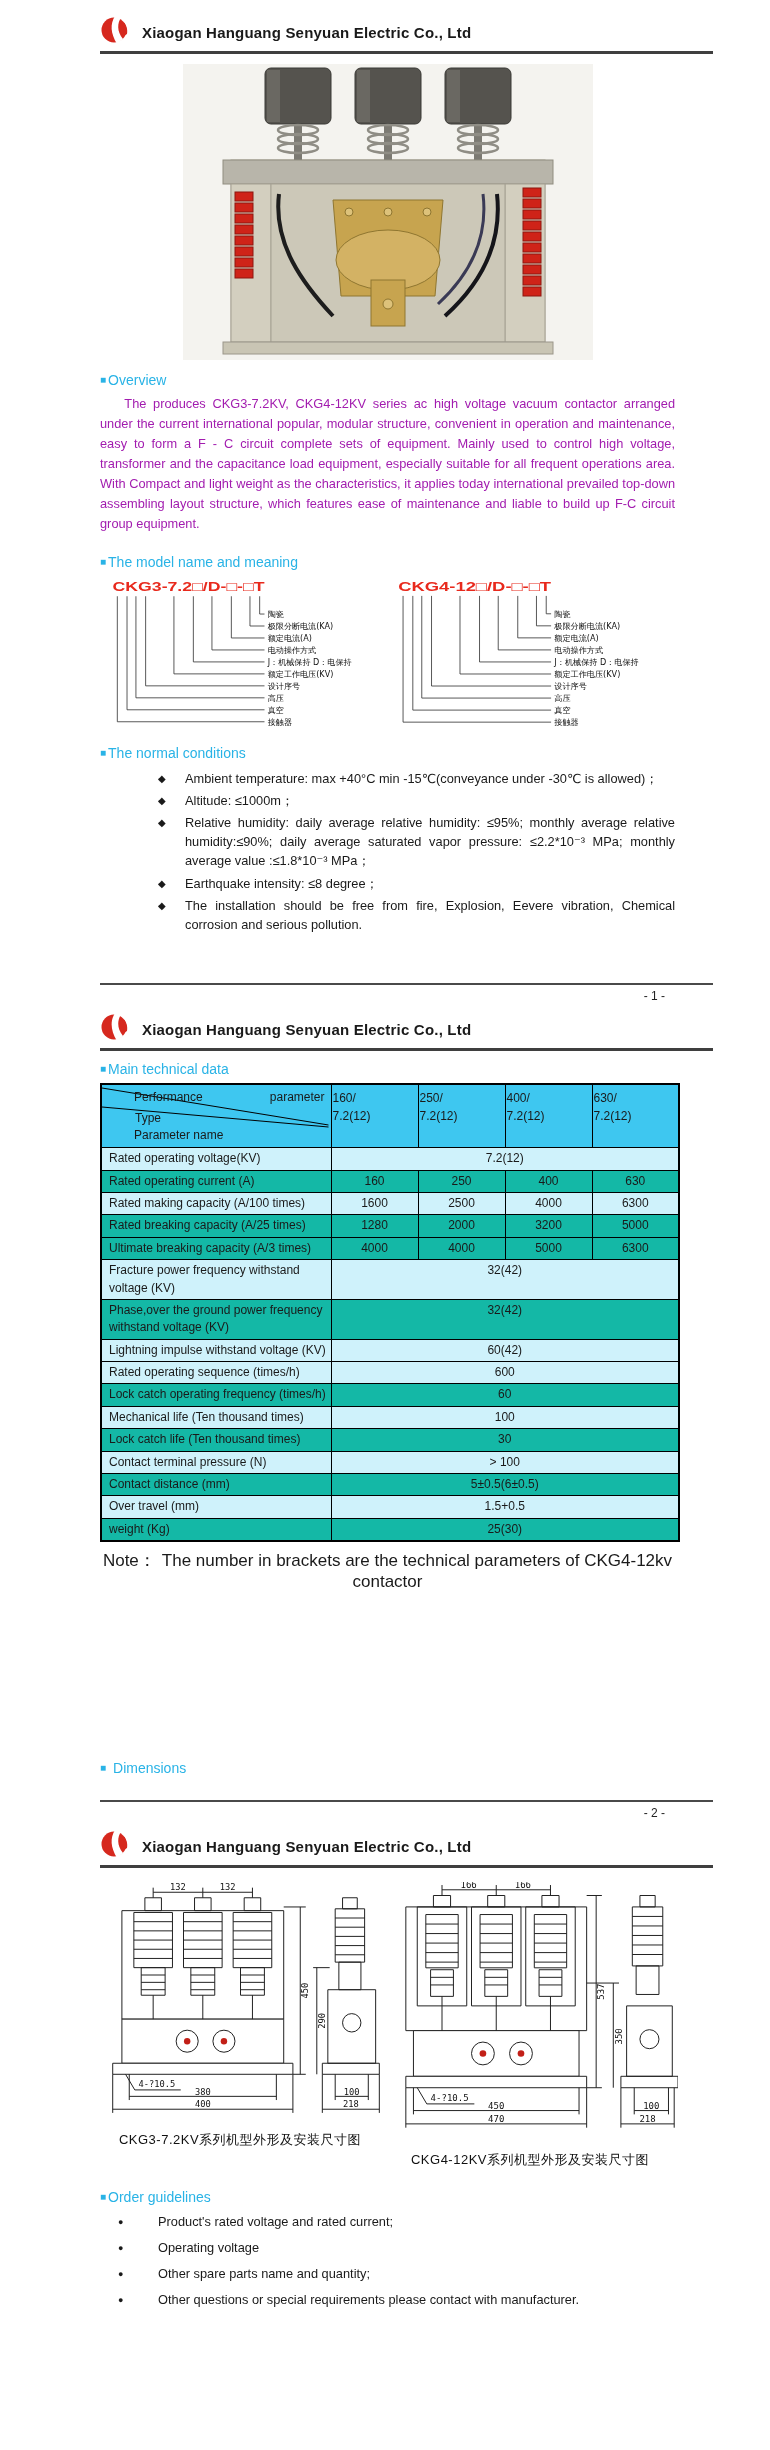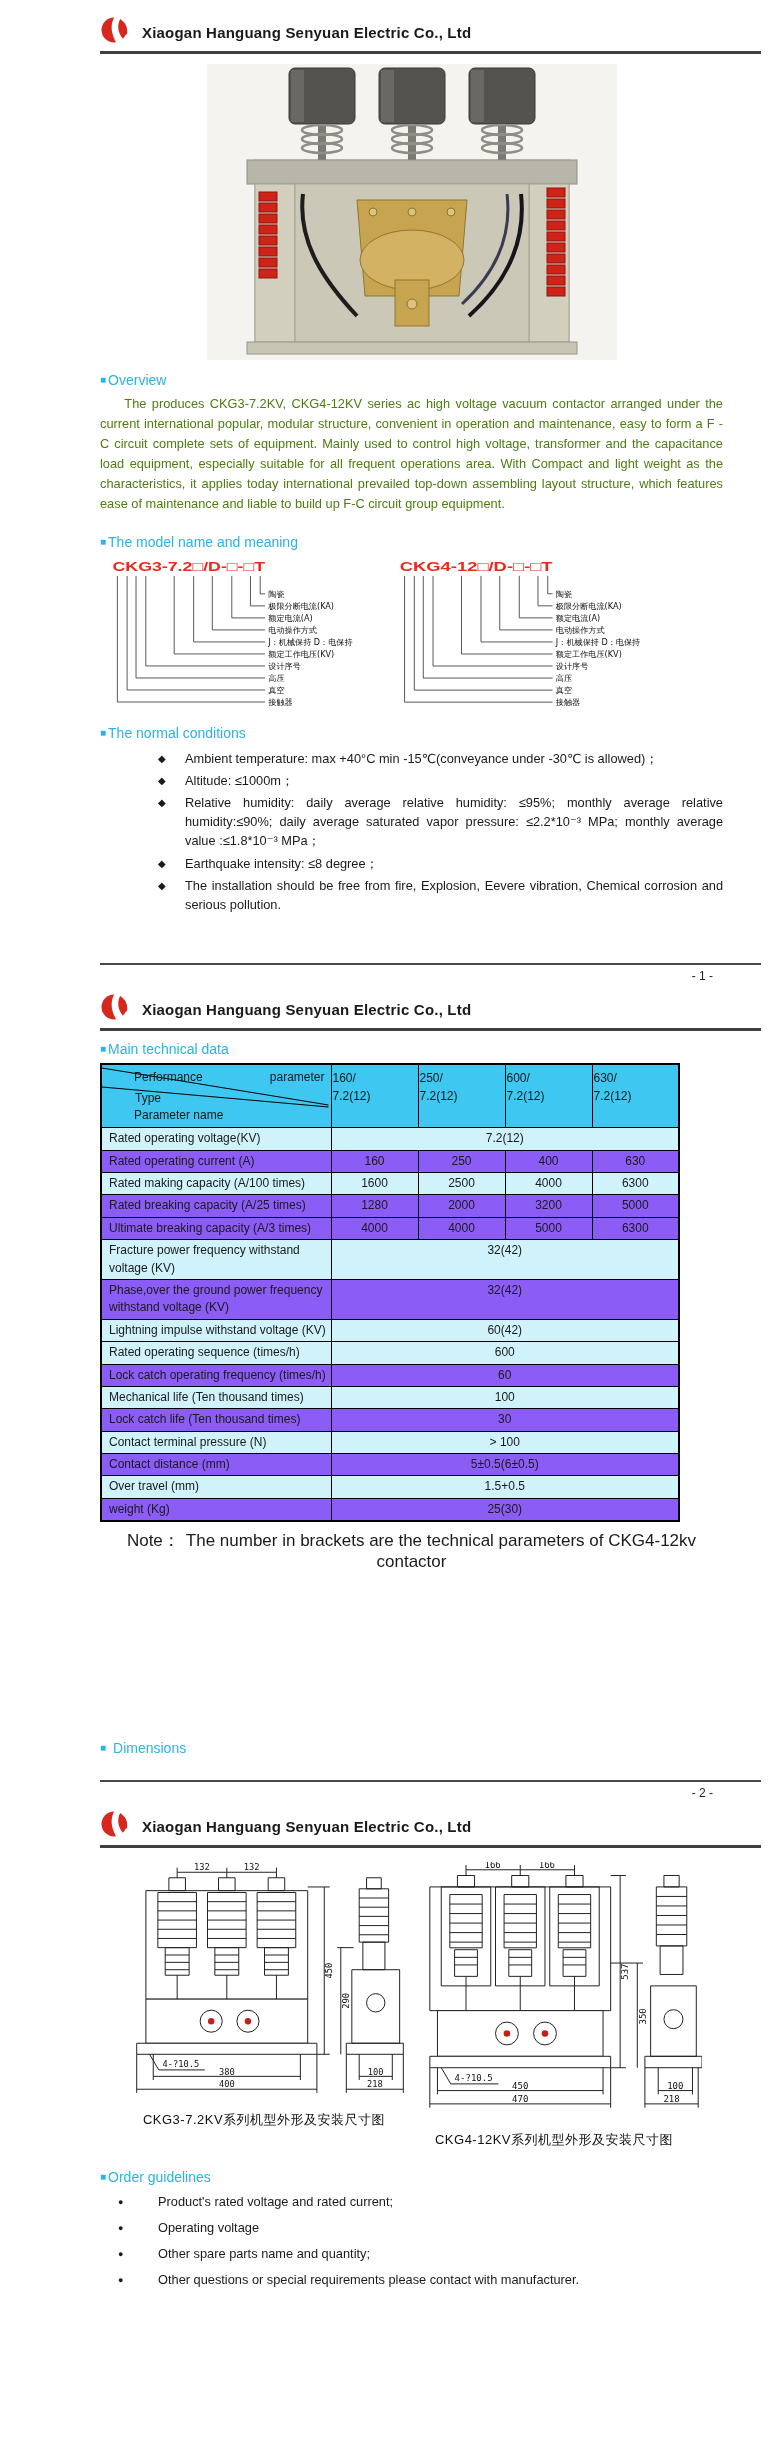--- a/index.html
+++ b/index.html
@@ -1,38 +1,38 @@
 <!DOCTYPE html>
 <html><head>
 <meta charset="utf-8">
 <style>
   html,body{margin:0;padding:0;background:#fff;}
   .page{
     position:relative;width:770px;height:2450px;overflow:hidden;
-    box-sizing:border-box;padding:16px 47px 0 100px;background:#fff;
+    box-sizing:border-box;padding:16px 95px 0 100px;background:#fff;
     font-family:"Liberation Sans","DejaVu Sans",sans-serif;color:#1a1a1a;
   }
   
   .doc-header{
     display:flex;align-items:center;gap:10px;
     border-bottom:3px solid #3f3f3f;padding-bottom:3px;
     margin-right:-38px;padding-right:38px;
   }
   .doc-header .logo{flex:0 0 auto;}
   .company{font-size:15px;font-weight:bold;letter-spacing:.2px;}
   
   .sec{margin:0;font-size:14px;font-weight:400;color:#29b3e6;display:flex;align-items:center;}
   .sec .marker{font-size:10px;margin-right:2px;line-height:1;}
   .sec.sp .sec-text{margin-left:5px;}
   
   .photo-wrap{width:410px;margin:10px auto 8px auto;}
   
   .body-text{
     margin:6px 0 0 0;font-size:12.8px;line-height:1.56;text-align:justify;
-    text-indent:1.9em;color:#4d7c0f;
+    text-indent:1.9em;color:#a21caf;
   }
   
   .models{display:flex;gap:4px;margin:8px 0 0 6px;}
   .model-svg{display:block;}
   .model-str{font-size:16px;font-weight:bold;fill:#e8291c;font-family:"Liberation Sans",sans-serif;}
   .mline{fill:none;stroke:#333;stroke-width:1;}
   .mlabel{font-size:10px;fill:#111;font-family:"DejaVu Sans",sans-serif;}
   
   ul.cond{list-style:none;margin:8px 0 0 0;padding:0 0 0 58px;}
   ul.cond li{display:flex;margin-bottom:3px;font-size:12.8px;line-height:1.5;}
@@ -52,21 +52,21 @@
   th.colh{white-space:pre-line;vertical-align:top;padding-top:5px;line-height:1.9;text-align:left;}
   th.corner{position:relative;height:62px;padding:0;}
   .corner svg{position:absolute;left:0;top:0;width:100%;height:100%;}
   .corner span{position:absolute;font-size:12px;margin-left:25px;}
   .c-tl{top:4px;left:7px;}
   .c-tr{top:4px;right:6px;}
   .c-mid{top:25px;left:8px;}
   .c-bot{bottom:3px;left:7px;}
   td.lbl{text-align:left;padding:2px 4px 2px 7px;}
   td.val{text-align:center;vertical-align:top;padding:2px 3px;}
-  tr.dark td{background:#8b5cf6;}
+  tr.dark td{background:#14b8a6;}
   tr.light td{background:#cff2fb;}
   .note{font-size:17px;margin-top:7px;text-align:center;}
   .note .note-label{margin-right:6px;}
   
   .sp-photo-top{height:2px;}
   .sp1{height:46px;}
   .sp-dim{height:168px;}
   .sp2{height:24px;}
   
   .drawings{display:flex;justify-content:center;gap:0;margin-top:14px;}
@@ -294,21 +294,21 @@
           </svg>
           <span class="c-tl">Performance</span>
           <span class="c-tr">parameter</span>
           <span class="c-mid">Type</span>
           <span class="c-bot">Parameter name</span>
         </th>
         <th class="colh">160/
 7.2(12)</th>
         <th class="colh">250/
 7.2(12)</th>
-        <th class="colh">600/
+        <th class="colh">400/
 7.2(12)</th>
         <th class="colh">630/
 7.2(12)</th>
       </tr>
     </thead>
     <tbody id="tech-rows">
         <tr class="light">
           <td class="lbl">Rated operating voltage(KV)</td>
           <td class="val" colspan="4">7.2(12)</td>
         </tr>

